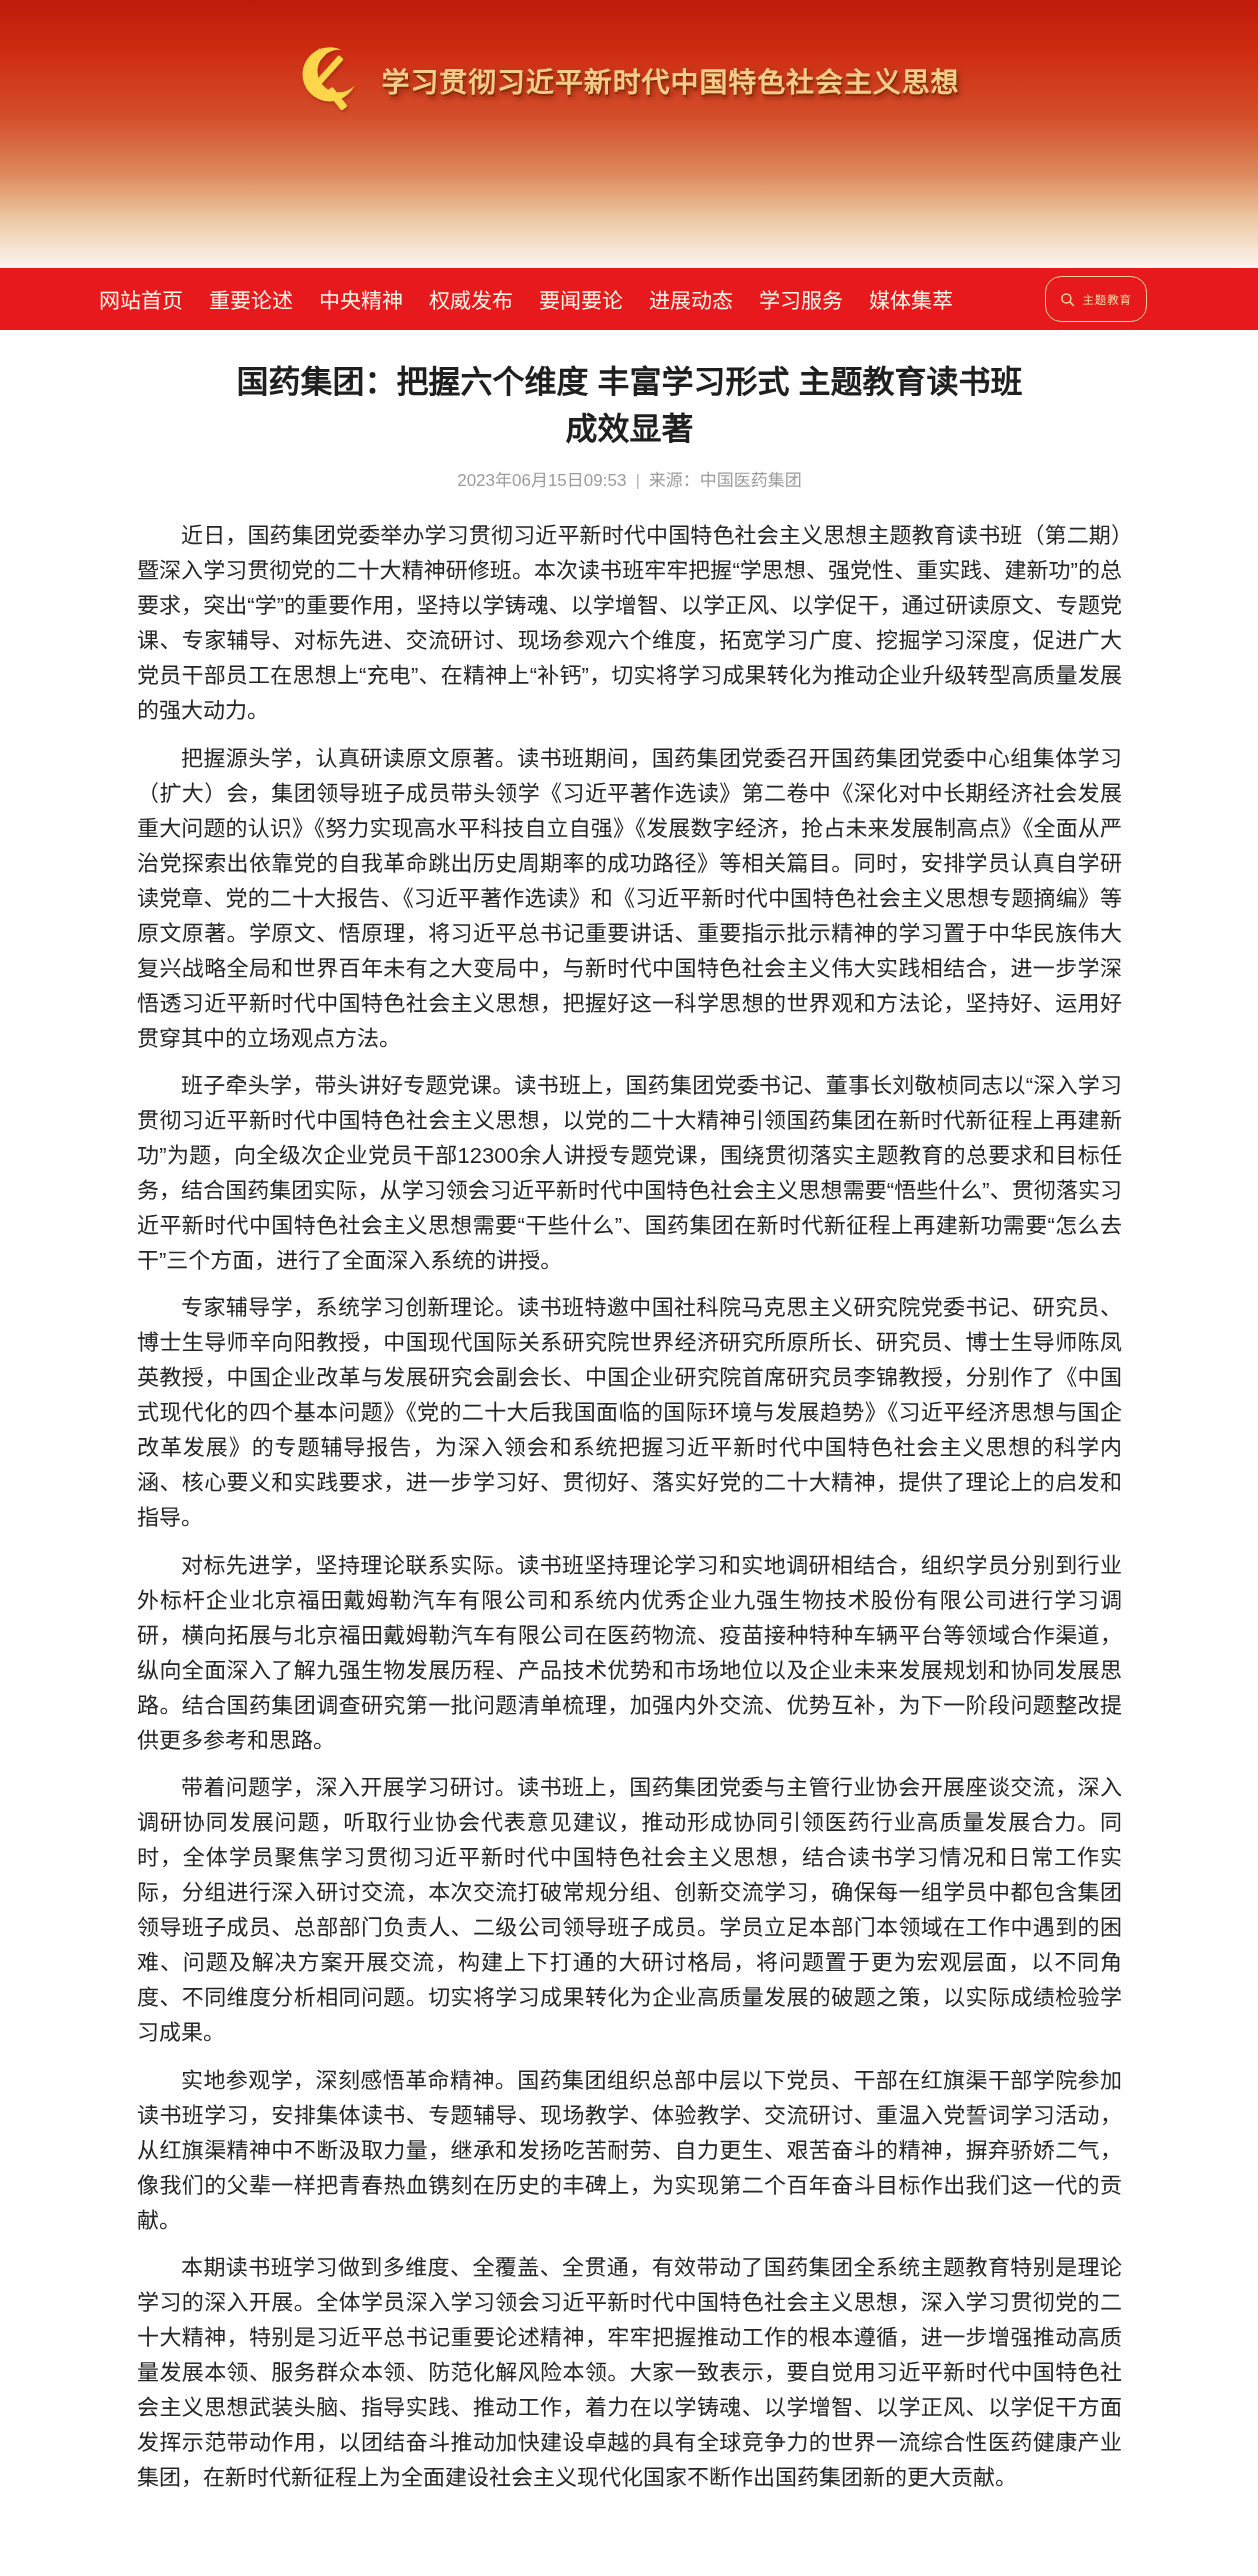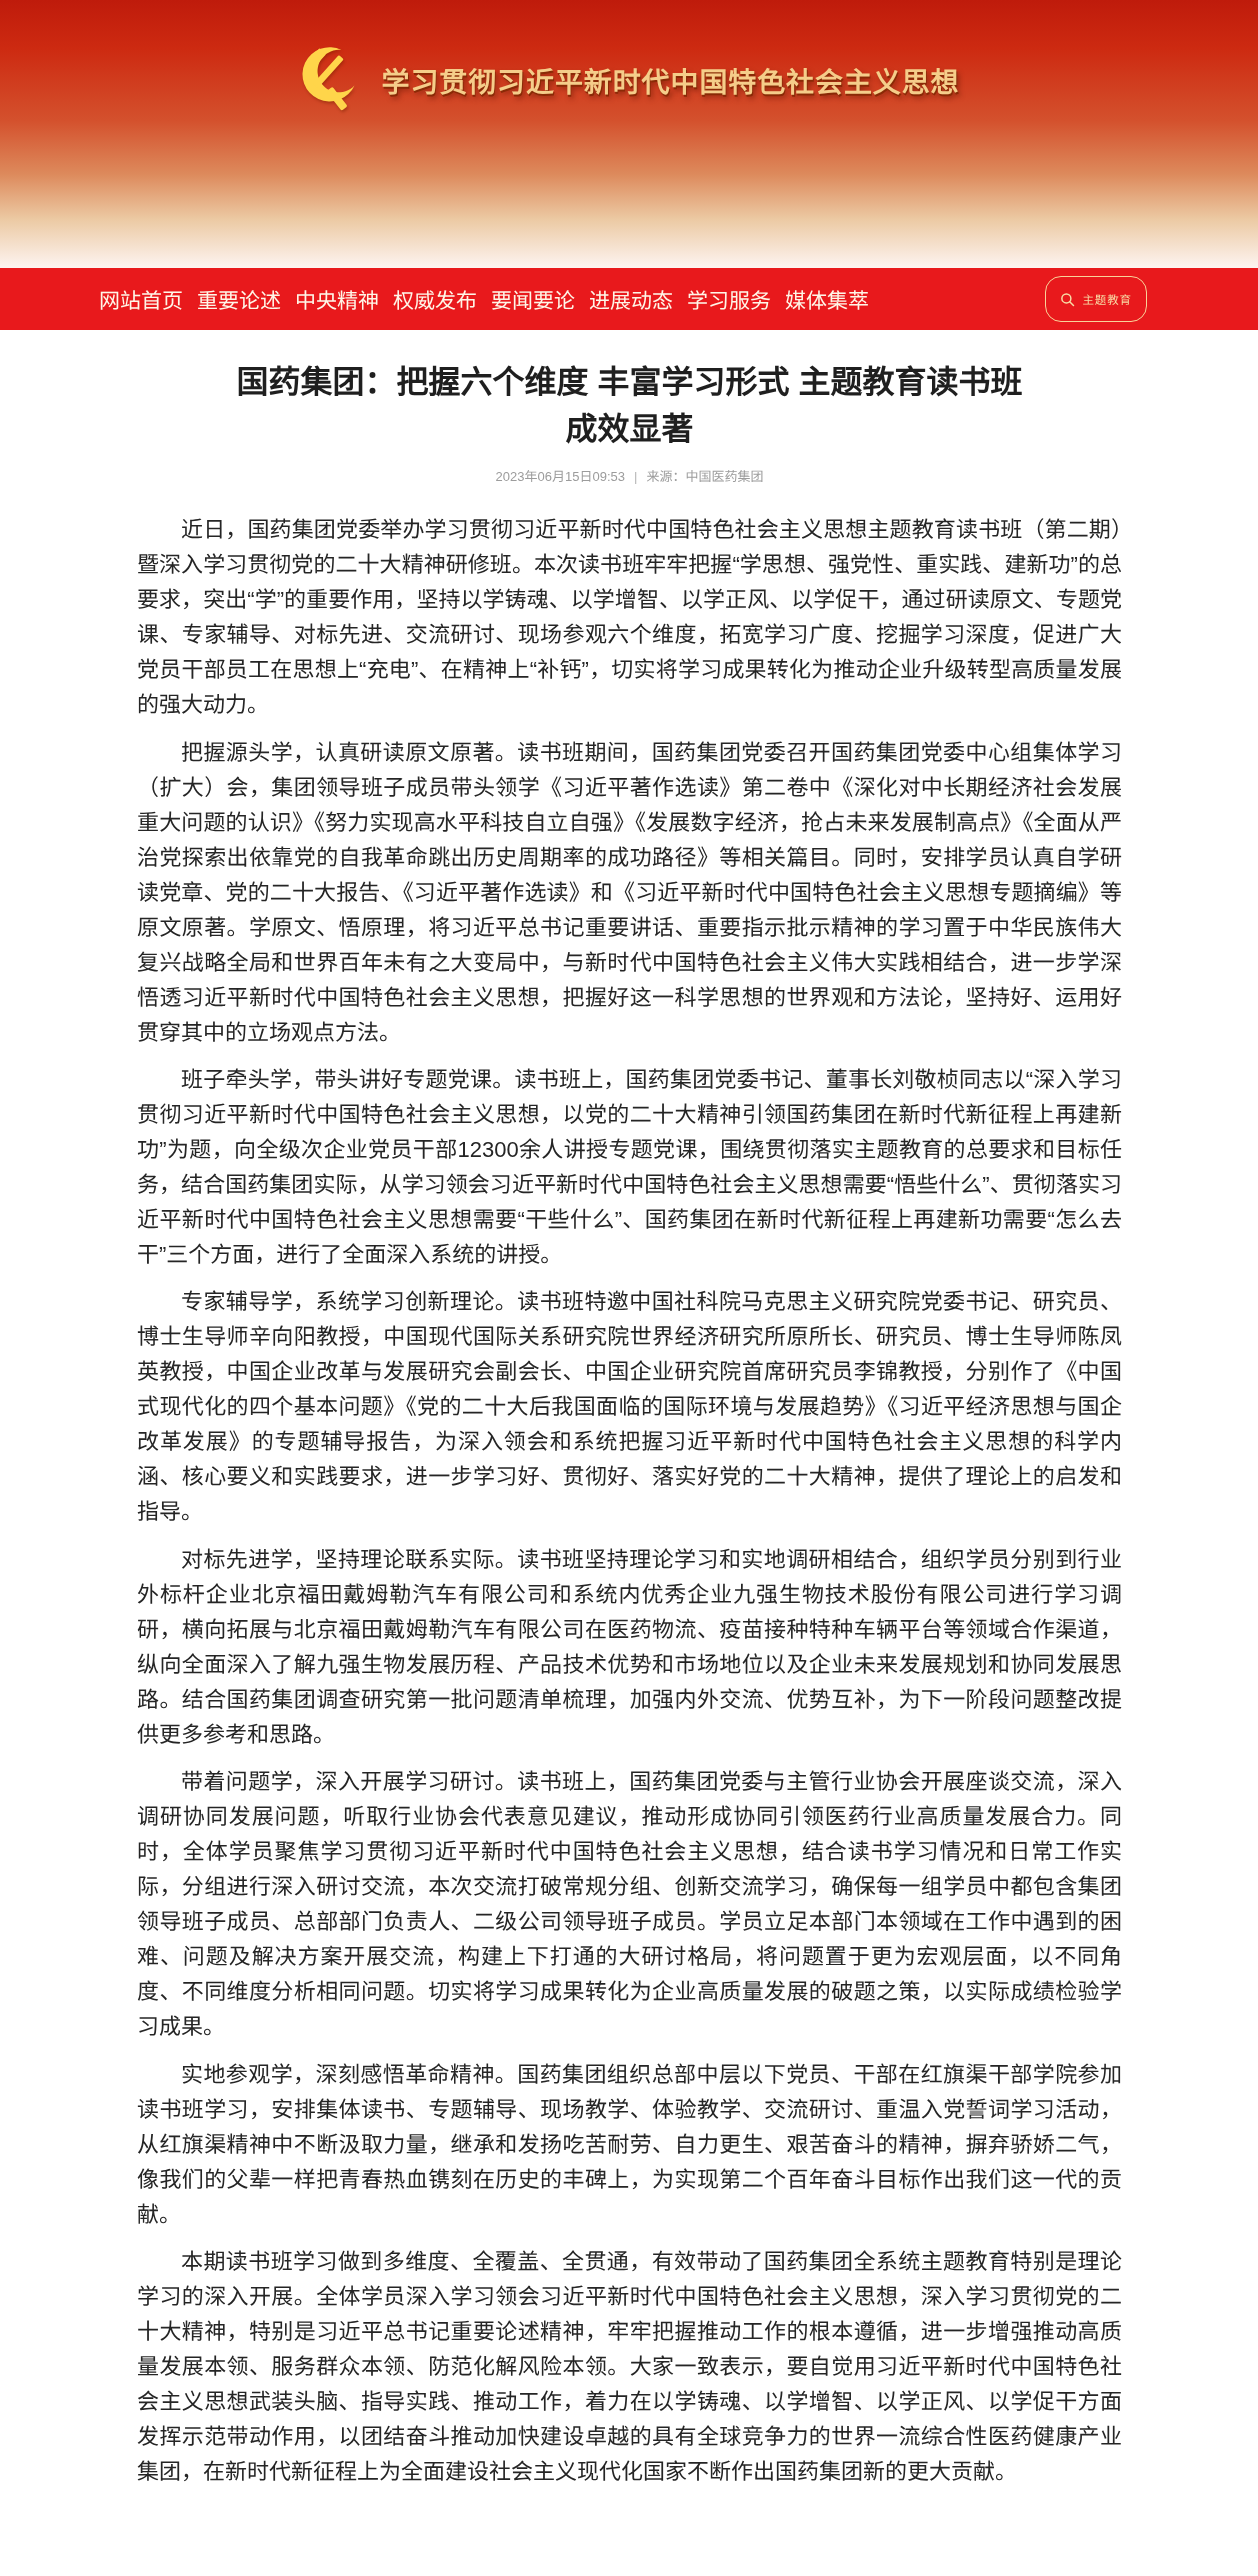--- a/index.html
+++ b/index.html
@@ -21,38 +21,38 @@
     font-weight:bold; color:#f5cd8a;
     text-shadow:0.9px 1.8px 0 #8a2a06, 2.7px 4.4px 5.3px rgba(90,20,0,.5);
   }
   .title-l1{ font-size:28px; letter-spacing:0.9px; white-space:nowrap; }
   .title-l2{ text-align:center; font-size:41px; letter-spacing:12.4px; padding-left:12.4px; margin-top:9px; }
   .host-lines{ position:absolute; left:266px; top:181px; font-size:21px; color:#a8432d; }
   .host-lines div{ margin-bottom:11.5px; letter-spacing:0.9px; }
   
   .main-nav{
     height:62px; background:#e8191c; display:flex; align-items:center;
-    padding:0 112px 0 99px; gap:14px;
+    padding:0 112px 0 99px; gap:26px;
   }
   .nav-item{ font-size:21px; color:#fff6e8; white-space:nowrap; cursor:pointer; }
   .search-pill{
     margin-left:auto; display:flex; align-items:center; gap:7px;
     border:0.9px solid rgba(250,220,160,.95); border-radius:16px;
     height:46px; padding:0 14px; cursor:pointer;
   }
   .search-pill svg{ width:15px; height:15px; }
   .search-label{ font-size:11.5px; color:#f8dca6; letter-spacing:0.9px; }
   
   .article{ width:985px; margin:0 auto; }
   .article-title{
     max-width:794px; margin:29px auto 0; text-align:center;
     font-size:32px; line-height:47px; font-weight:bold; color:#1f1f1f;
   }
   .article-meta{
-    margin-top:13.3px; text-align:center; font-size:13px; color:#9c9c9c;
+    margin-top:13.3px; text-align:center; font-size:17px; color:#9c9c9c;
   }
   .article-meta .sep{ margin:0 9px; color:#b5b5b5; }
   .tools-row{
     margin-top:5.3px; height:36px; display:flex; justify-content:flex-end;
     align-items:center; gap:25px; padding-right:117px;
   }
   .fontsize-btn{
     background:#f4f4f4; border-radius:17px; padding:6.2px 14px;
     display:flex; align-items:baseline; gap:7px; color:#4d4d4d; font-size:15px;
     cursor:pointer; border:none;

